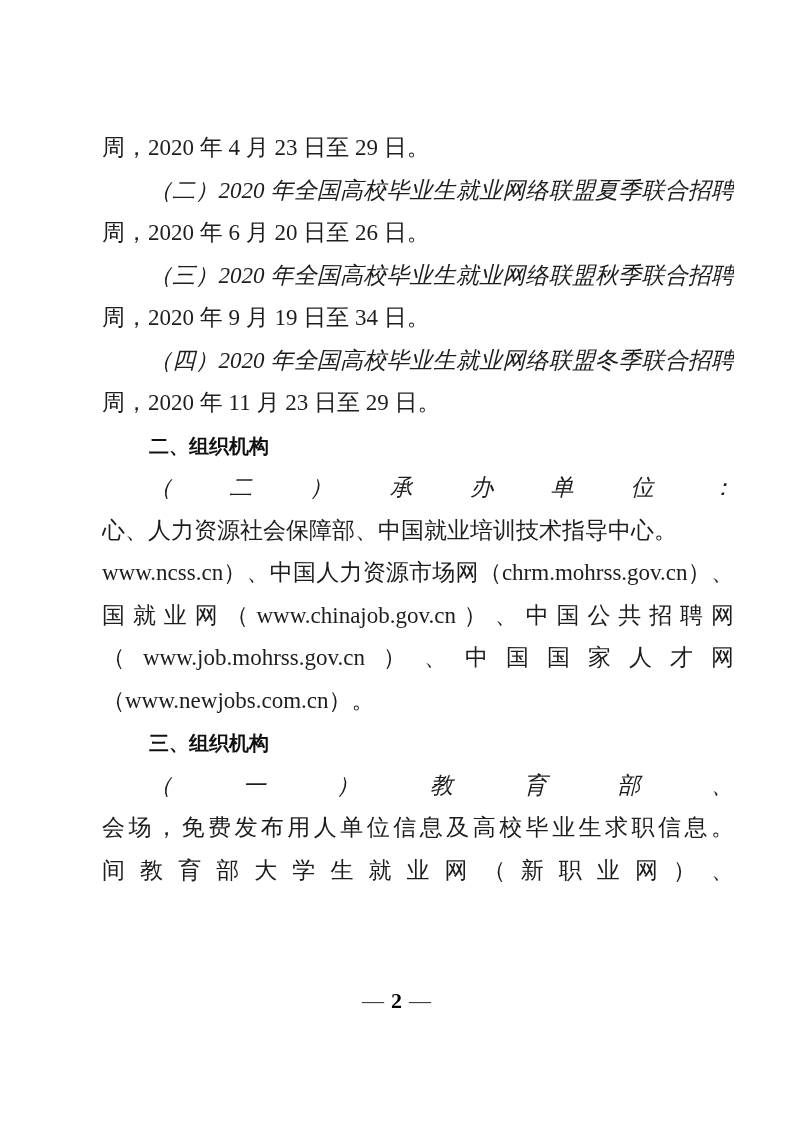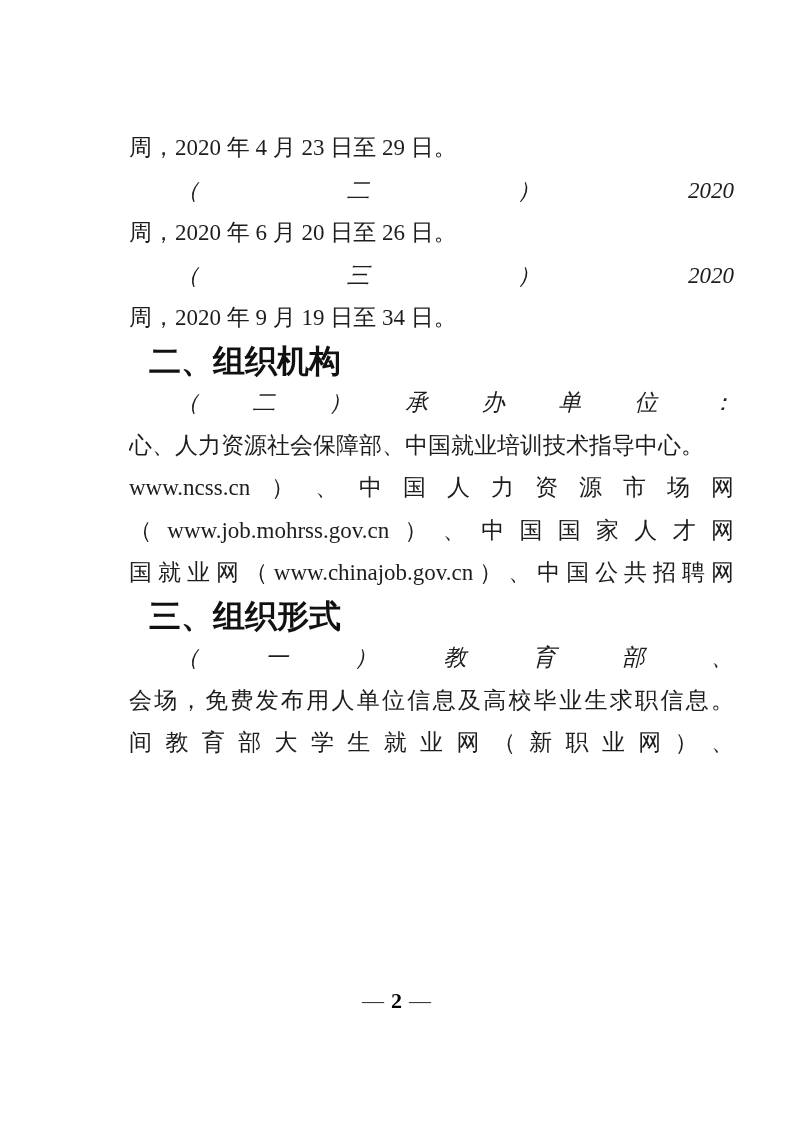--- a/index.html
+++ b/index.html
@@ -21,31 +21,30 @@
   }
   .paragraph { margin: 0; padding: 0; }
   .line {
     height: 42.5px;
     line-height: 42.5px;
     overflow: hidden;
     word-break: keep-all;
     text-align: justify;
     text-align-last: justify;
     white-space: normal;
-    margin-left: 27px;
   }
   .line.para-end { text-align-last: left; }
   .line.first { text-indent: 47px; font-style: italic; }
   .heading {
     height: 42.5px;
     line-height: 42.5px;
     padding-left: 47px;
     font-family: "Liberation Sans", "DejaVu Sans", sans-serif;
     font-weight: 700;
-    font-size: 32px;
+    font-size: 20px;
     color: #111111;
     overflow: hidden;
   }
   .footer {
     position: absolute;
     left: 0;
     right: 0;
     top: 986px;
     height: 30px;
     line-height: 30px;
@@ -69,31 +68,36 @@
         <div class="line para-end">周，2020 年 4 月 23 日至 29 日。</div>
       </div>
       <div class="paragraph">
         <div class="line first">（二）2020 年全国高校毕业生就业网络联盟夏季联合招聘</div>
         <div class="line para-end">周，2020 年 6 月 20 日至 26 日。</div>
       </div>
       <div class="paragraph">
         <div class="line first">（三）2020 年全国高校毕业生就业网络联盟秋季联合招聘</div>
         <div class="line para-end">周，2020 年 9 月 19 日至 34 日。</div>
       </div>
+      <div class="paragraph">
+        <div class="line first">（四）2020 年全国高校毕业生就业网络联盟冬季联合招聘</div>
+        <div class="line para-end">周，2020 年 11 月 23 日至 29 日。</div>
+      </div>
       <div class="heading">二、组织机构</div>
       <div class="paragraph">
         <div class="line first">（二）承办单位：全国高等学校学生信息咨询与就业指导中</div>
         <div class="line para-end">心、人力资源社会保障部、中国就业培训技术指导中心。</div>
       </div>
       <div class="paragraph">
         <div class="line">www.ncss.cn）、中国人力资源市场网（chrm.mohrss.gov.cn）、中</div>
+        <div class="line">国就业网（www.chinajob.gov.cn）、中国公共招聘网</div>
         <div class="line">（www.job.mohrss.gov.cn）、中国国家人才网</div>
-        <div class="line">国就业网（www.chinajob.gov.cn）、中国公共招聘网</div>
+        <div class="line para-end">（www.newjobs.com.cn）。</div>
       </div>
-      <div class="heading">三、组织形式</div>
+      <div class="heading">三、组织机构</div>
       <div class="paragraph">
         <div class="line first">（一）教育部、人力资源社会保障部分别设立网络招聘会主</div>
         <div class="line">会场，免费发布用人单位信息及高校毕业生求职信息。招聘会期</div>
         <div class="line">间教育部大学生就业网（新职业网）、中国国家人才网开通的高</div>
       </div>
     </div>
   <div class="footer">
     <span class="dash">—</span><span class="num">2</span><span class="dash">—</span>
   </div>
 </div>

